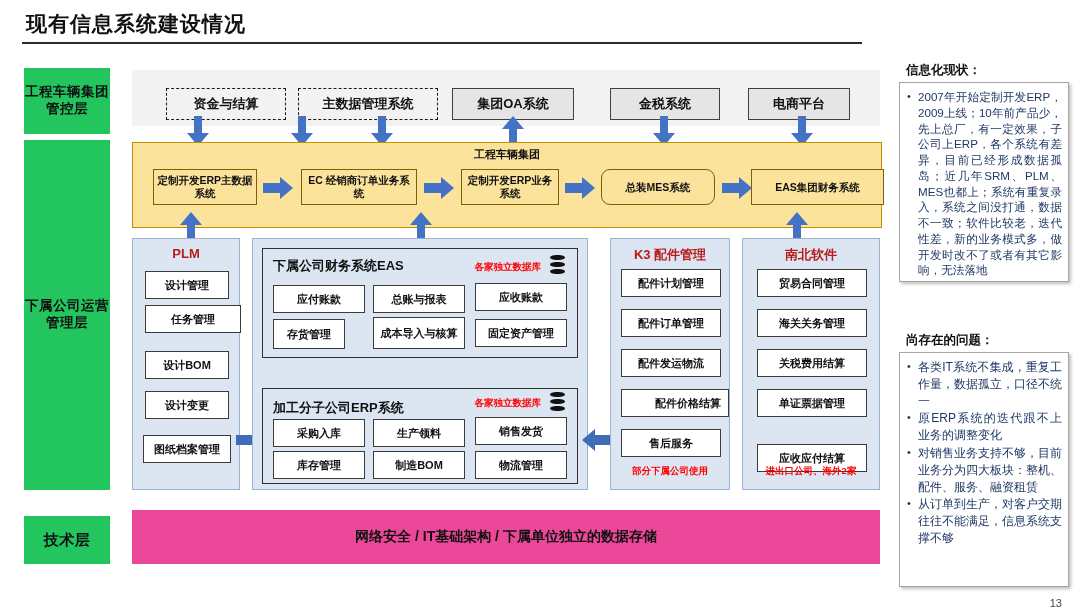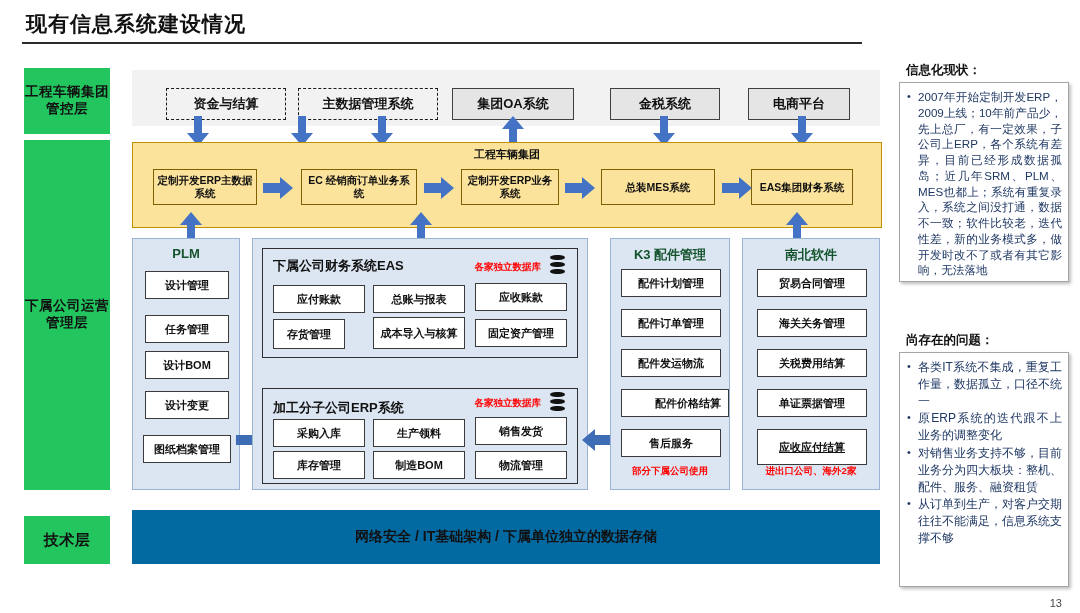--- a/index.html
+++ b/index.html
@@ -59,21 +59,21 @@
   .col{
     position:absolute;background:#DCE6F2;border:1.2px solid #9BB4D4;box-sizing:border-box;
   }
   #col-plm{left:132px;top:238px;width:108px;height:252px;}
   #col-mid{left:252px;top:238px;width:336px;height:252px;}
   #col-k3{left:610px;top:238px;width:120px;height:252px;}
   #col-nb{left:742px;top:238px;width:138px;height:252px;}
 
   .col-head{
     position:absolute;top:7px;left:0;width:100%;text-align:center;
-    font-size:13px;font-weight:bold;color:#14532d;
+    font-size:13px;font-weight:bold;color:#b91c1c;
   }
   .item{
     position:absolute;background:#ffffff;border:1.2px solid #3a3a3a;
     display:flex;align-items:center;justify-content:center;text-align:center;
     font-size:11px;font-weight:bold;color:#111;line-height:1.15;box-sizing:border-box;padding:0 2px;
   }
 
   
   .panel{
     position:absolute;background:#DCE6F2;border:1.3px solid #2f2f2f;box-sizing:border-box;
@@ -93,21 +93,21 @@
   }
 
   
   .foot-note{
     position:absolute;font-size:9.5px;font-weight:bold;color:#FF0000;
     width:100%;text-align:center;left:0;
   }
 
   
   .tech-bar{
-    position:absolute;left:132px;top:510px;width:748px;height:54px;background:#0369a1;
+    position:absolute;left:132px;top:510px;width:748px;height:54px;background:#ec4899;
     display:flex;align-items:center;justify-content:center;
     font-size:14px;font-weight:bold;color:#111;
   }
 
   
   .arrow{position:absolute;}
   .arrow.v{width:22px;height:30px;}
   .arrow.h{width:30px;height:22px;}
   .arrow svg{display:block;width:100%;height:100%;}
   .arw-fill{fill:#4472C4;}
@@ -187,22 +187,22 @@
     <svg viewBox="0 0 22 30">
         <polygon class="arw-fill" points="7,0 15,0 15,17 22,17 11,30 0,17 7,17"></polygon>
       </svg>
   </div>
 
   <div class="group-band">
     <div class="group-title">工程车辆集团</div>
     <div class="erpbox" style="left:20px;width:104px;">定制开发ERP主数据系统</div>
     <div class="erpbox" style="left:168px;width:116px;">EC 经销商订单业务系统</div>
     <div class="erpbox" style="left:328px;width:98px;">定制开发ERP业务系统</div>
-    <div class="erpbox" style="left:468px;width:114px;">总装MES系统</div>
-    <div class="erpbox" style="left:618px;width:102px;">EAS集团财务系统</div>
+    <div class="erpbox" style="left:468px;width:114px;border-radius:9px;">总装MES系统</div>
+    <div class="erpbox" style="left:618px;width:133px;">EAS集团财务系统</div>
 
     <div class="arrow h" style="left:130px;top:34px;">
       <svg viewBox="0 0 30 22">
           <polygon class="arw-fill" points="0,6 17,6 17,0 30,11 17,22 17,16 0,16"></polygon>
         </svg>
     </div>
     <div class="arrow h" style="left:291px;top:34px;">
       <svg viewBox="0 0 30 22">
           <polygon class="arw-fill" points="0,6 17,6 17,0 30,11 17,22 17,16 0,16"></polygon>
         </svg>
@@ -231,21 +231,21 @@
   </div>
   <div class="arrow v" style="left:786px;top:212px;">
     <svg viewBox="0 0 22 30">
         <polygon class="arw-fill" points="11,0 22,13 15,13 15,30 7,30 7,13 0,13"></polygon>
       </svg>
   </div>
 
   <div class="col" id="col-plm">
     <div class="col-head">PLM</div>
     <div class="item" style="left:12px;top:32px;width:84px;height:28px;">设计管理</div>
-    <div class="item" style="left:12px;top:76px;width:84px;height:28px;">任务管理</div>
+    <div class="item" style="left:12px;top:66px;width:96px;height:28px;">任务管理</div>
     <div class="item" style="left:12px;top:112px;width:84px;height:28px;">设计BOM</div>
     <div class="item" style="left:12px;top:152px;width:84px;height:28px;">设计变更</div>
     <div class="item" style="left:10px;top:196px;width:88px;height:28px;">图纸档案管理</div>
   </div>
 
   <div class="arrow h" style="left:236px;top:429px;">
     <svg viewBox="0 0 30 22">
         <polygon class="arw-fill2" points="0,6 17,6 17,0 30,11 17,22 17,16 0,16"></polygon>
       </svg>
   </div>
@@ -299,21 +299,21 @@
     <div class="item" style="left:10px;top:190px;width:100px;height:28px;">售后服务</div>
     <div class="foot-note" style="top:226px;">部分下属公司使用</div>
   </div>
 
   <div class="col" id="col-nb">
     <div class="col-head">南北软件</div>
     <div class="item" style="left:14px;top:30px;width:110px;height:28px;">贸易合同管理</div>
     <div class="item" style="left:14px;top:70px;width:110px;height:28px;">海关关务管理</div>
     <div class="item" style="left:14px;top:110px;width:110px;height:28px;">关税费用结算</div>
     <div class="item" style="left:14px;top:150px;width:110px;height:28px;">单证票据管理</div>
-    <div class="item" style="left:14px;top:190px;width:110px;height:36px;text-decoration:underline;">应收应付结算</div>
+    <div class="item" style="left:14px;top:205px;width:110px;height:28px;">应收应付结算</div>
     <div class="foot-note" style="top:226px;">进出口公司、海外2家</div>
   </div>
 
   <div class="tech-bar">网络安全 / IT基础架构 / 下属单位独立的数据存储</div>
 
   <div class="side-head" style="left:906px;top:62px;">信息化现状：</div>
   <div class="side-box" id="side-box-1">
     <ul class="side-list">
       <li>2007年开始定制开发ERP，2009上线；10年前产品少，先上总厂，有一定效果，子公司上ERP，各个系统有差异，目前已经形成数据孤岛；近几年SRM、PLM、MES也都上；系统有重复录入，系统之间没打通，数据不一致；软件比较老，迭代性差，新的业务模式多，做开发时改不了或者有其它影响，无法落地</li>
     </ul>

